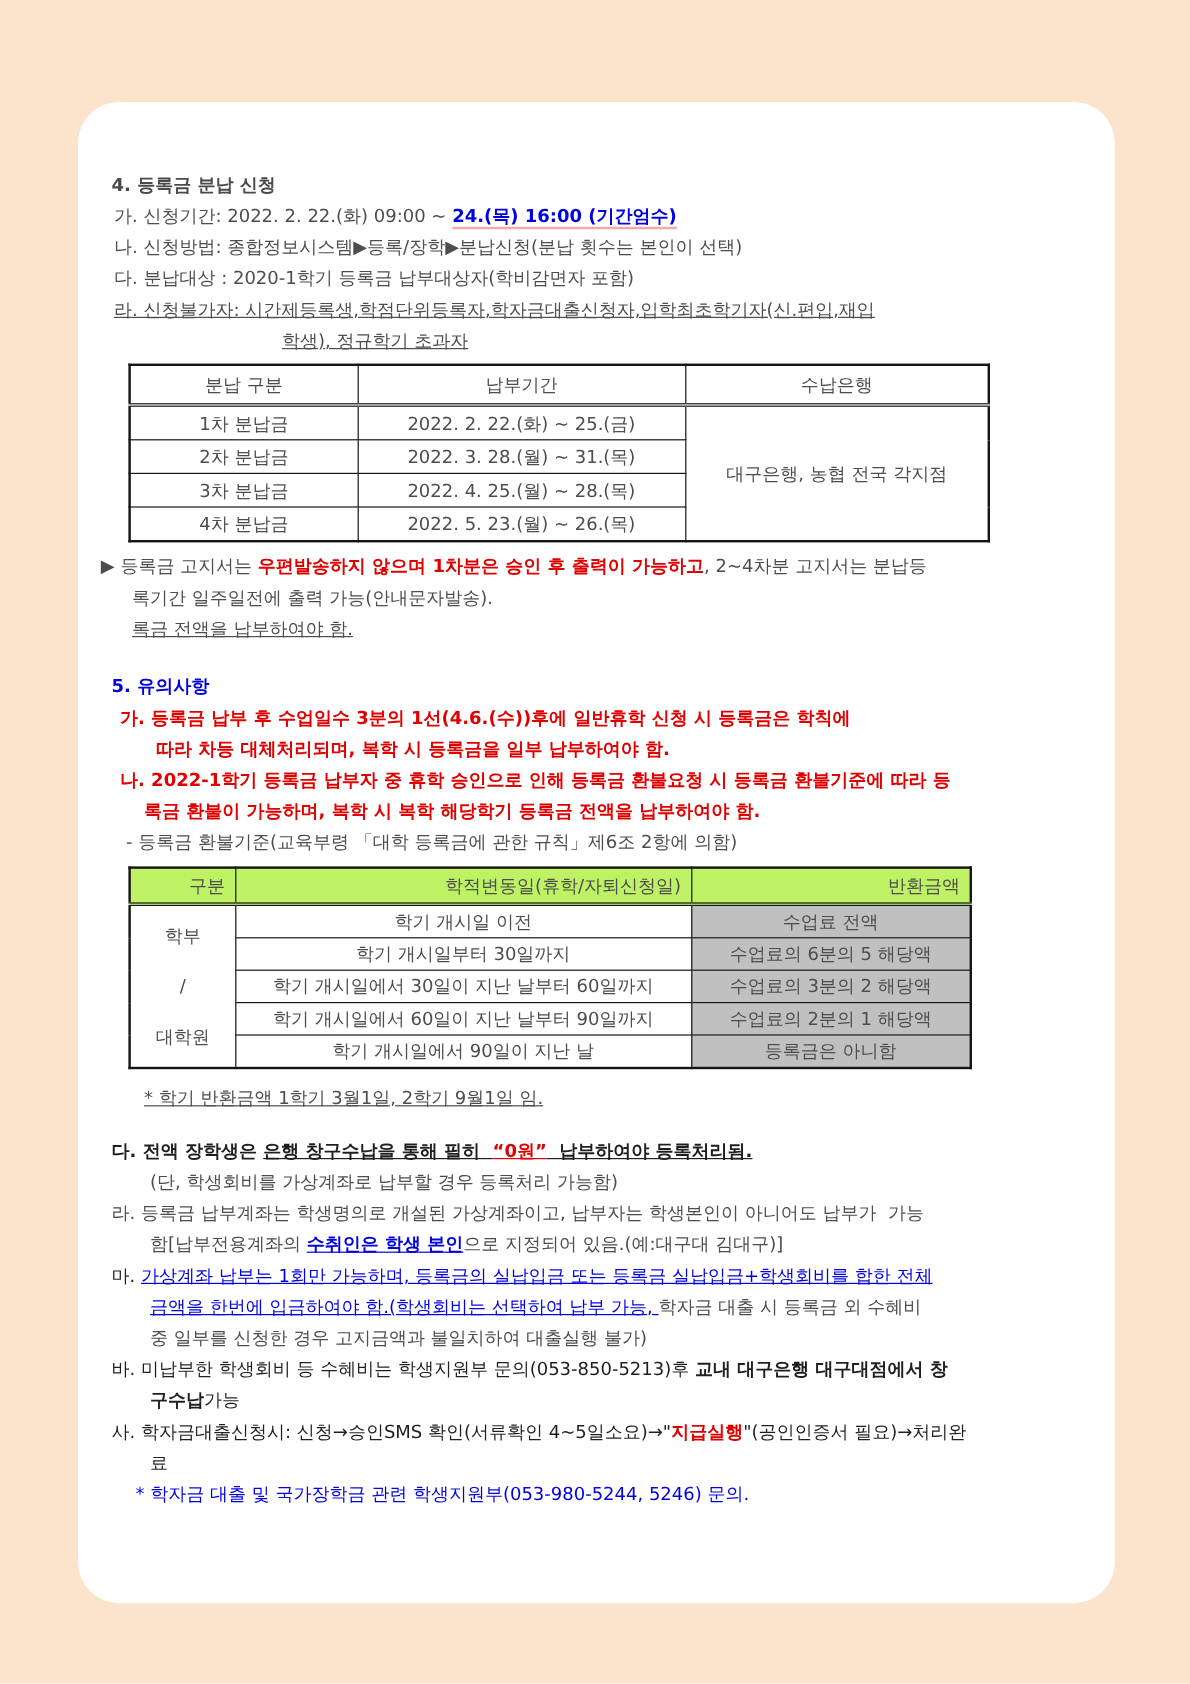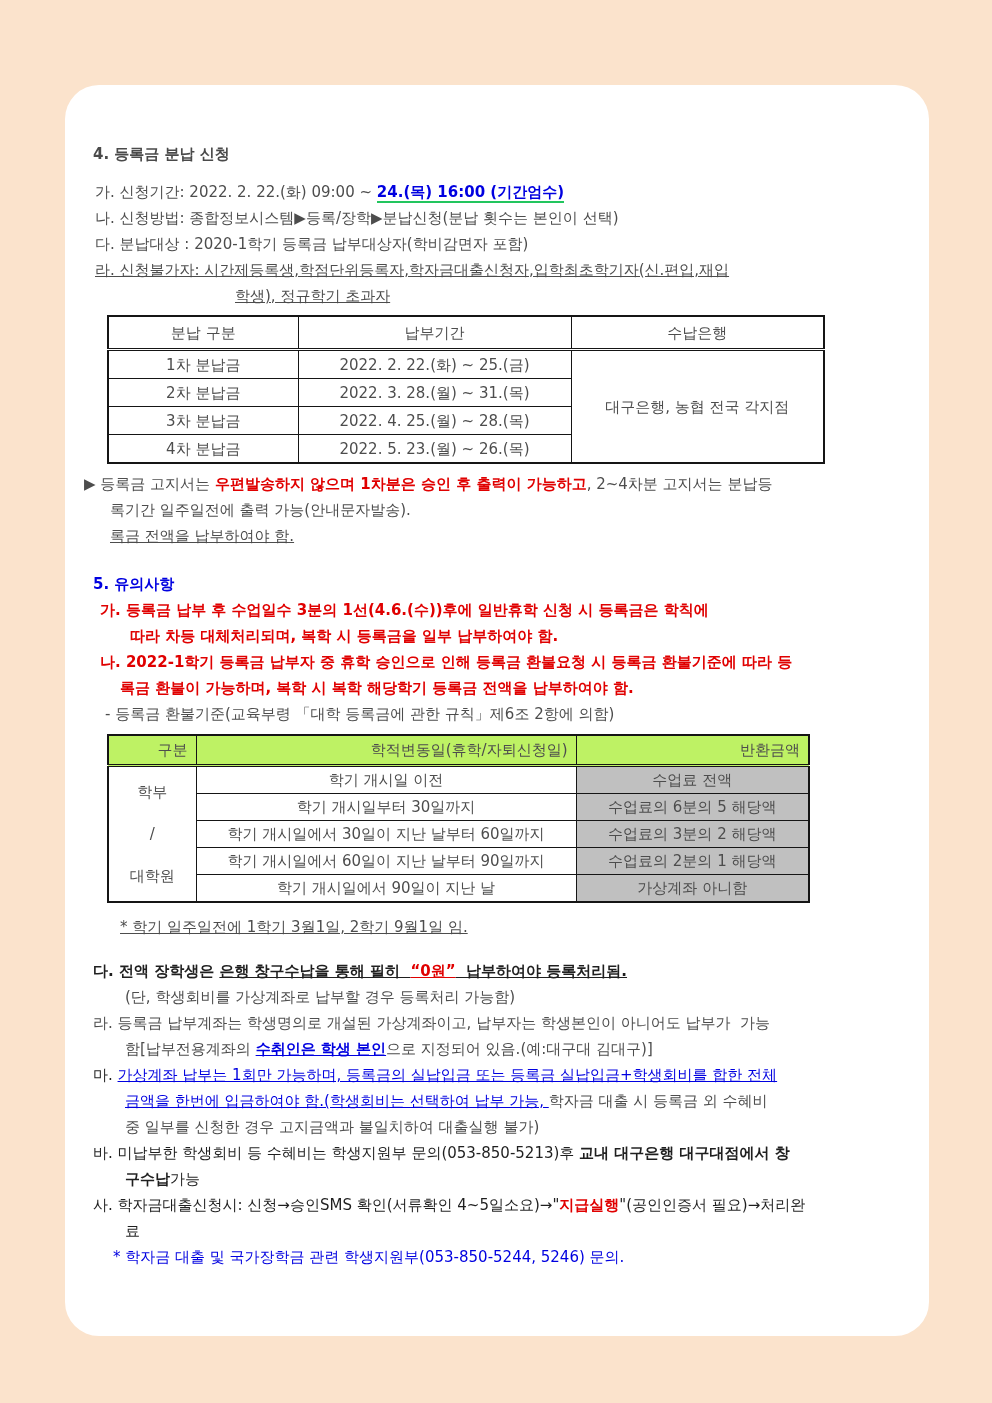--- a/index.html
+++ b/index.html
@@ -16,23 +16,23 @@
     color:#4d4d4d;font-size:15px;line-height:26px;
   }
   .line{white-space:pre-wrap;line-height:26px;}
   .b{font-weight:bold;}
   .blue{color:#0000e0;}
   .red{color:#e00000;}
   .dark{color:#1f1f1f;}
   .u{text-decoration:underline;}
   .deadline{
     color:#0000e0;font-weight:bold;
-    border-bottom:2px solid #22c55e;padding-bottom:0px;
+    border-bottom:2px solid #fca5a5;padding-bottom:0px;
   }
-  .title4{color:#4a4a4a;font-weight:bold;margin-bottom:12px;}
+  .title4{color:#4a4a4a;font-weight:bold;margin-bottom:0;}
   .title5{color:#0000e0;font-weight:bold;margin-top:22px;}
   
   table{border-collapse:collapse;color:#4d4d4d;font-size:15px;}
   .t1{margin:6px 0 7px 14px;border:2px solid #151515;}
   .t1 th,.t1 td{border:1px solid #151515;text-align:center;font-weight:normal;padding:0 22px;}
   .t1 th{height:31px;border-bottom:3px double #151515;}
   .t1 td{height:27px;}
   .t2{margin:7px 0 11px 14px;border:2px solid #151515;}
   .t2 th,.t2 td{border:1px solid #151515;font-weight:normal;padding:0 8px;}
   .t2 th{background:#bef264;height:28px;text-align:right;border-bottom:3px double #151515;}
@@ -137,38 +137,38 @@
       <tr>
         <td>학기 개시일에서 30일이 지난 날부터 60일까지</td>
         <td class="amt">수업료의 3분의 2 해당액</td>
       </tr>
       <tr>
         <td>학기 개시일에서 60일이 지난 날부터 90일까지</td>
         <td class="amt">수업료의 2분의 1 해당액</td>
       </tr>
       <tr>
         <td>학기 개시일에서 90일이 지난 날</td>
-        <td class="amt">가상계좌 아니함</td>
+        <td class="amt">등록금은 아니함</td>
       </tr>
     </tbody>
   </table>
 
-  <div class="line" style="padding-left:27px;"><span class="u">* 학기 일주일전에 1학기 3월1일, 2학기 9월1일 임.</span></div>
+  <div class="line" style="padding-left:27px;"><span class="u">* 학기 반환금액 1학기 3월1일, 2학기 9월1일 임.</span></div>
 
   <div class="line dark b" style="margin-top:18px;"><span>다. </span><span>전액 장학생은 </span><span class="u">은행 창구수납을 통해 필히  </span><span class="red u">“0원”</span><span class="u">  납부하여야 등록처리됨.</span></div>
   <div class="line" style="padding-left:32px;">(단, 학생회비를 가상계좌로 납부할 경우 등록처리 가능함)</div>
 
   <div class="line">라. 등록금 납부계좌는 학생명의로 개설된 가상계좌이고, 납부자는 학생본인이 아니어도 납부가  가능</div>
   <div class="line" style="padding-left:32px;"><span>함[납부전용계좌의 </span><span class="blue b u">수취인은 학생 본인</span><span>으로 지정되어 있음.(예:대구대 김대구)]</span></div>
 
   <div class="line"><span class="dark">마. </span><span class="blue u">가상계좌 납부는 1회만 가능하며, 등록금의 실납입금 또는 등록금 실납입금+학생회비를 합한 전체</span></div>
   <div class="line" style="padding-left:32px;"><span class="blue u">금액을 한번에 입금하여야 함.(학생회비는 선택하여 납부 가능, </span><span>학자금 대출 시 등록금 외 수혜비</span></div>
   <div class="line" style="padding-left:32px;">중 일부를 신청한 경우 고지금액과 불일치하여 대출실행 불가)</div>
 
   <div class="line dark"><span>바. 미납부한 학생회비 등 수혜비는 학생지원부 문의(053-850-5213)후 </span><span class="b">교내 대구은행 대구대점에서 창</span></div>
   <div class="line dark" style="padding-left:32px;"><span class="b">구수납</span><span>가능</span></div>
 
   <div class="line dark"><span>사. 학자금대출신청시: 신청→승인SMS 확인(서류확인 4~5일소요)→"</span><span class="red b">지급실행</span><span>"(공인인증서 필요)→처리완</span></div>
   <div class="line dark" style="padding-left:32px;">료</div>
 
-  <div class="line blue" style="padding-left:20px;">* 학자금 대출 및 국가장학금 관련 학생지원부(053-850-5244, 5246) 문의.</div>
+  <div class="line blue" style="padding-left:20px;">* 학자금 대출 및 국가장학금 관련 학생지원부(053-980-5244, 5246) 문의.</div>
 
 </div>
 
 </body></html>

